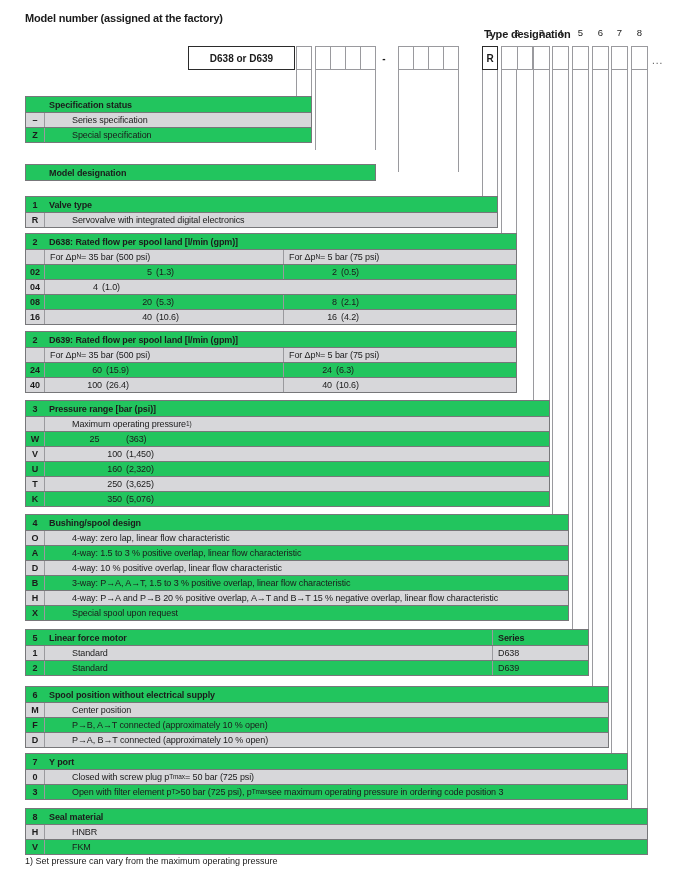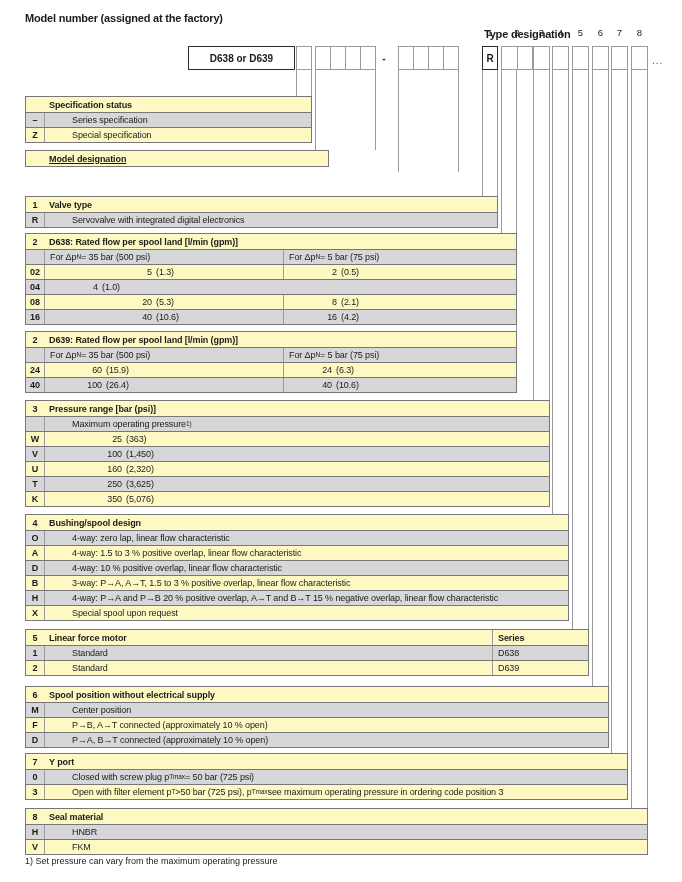--- a/index.html
+++ b/index.html
@@ -8,21 +8,21 @@
   .h1{position:absolute;font-size:11px;font-weight:bold;letter-spacing:-0.2px;}
   .posnum{position:absolute;top:27px;height:13px;font-size:9.5px;text-align:center;}
   .cbox{position:absolute;top:46px;height:24px;box-sizing:border-box;border:1px solid #9a9a9e;background:#fff;}
   .cbox.dark{border:1px solid #2b2b2b;font-weight:bold;font-size:10px;display:flex;align-items:center;justify-content:center;}
   .cells{display:flex;height:100%;}
   .cells > div{flex:1;border-left:1px solid #9a9a9e;}
   .cells > div:first-child{border-left:none;}
   .dashbox{position:absolute;top:46px;height:24px;display:flex;align-items:center;justify-content:center;font-weight:bold;font-size:10px;}
   .ellip{position:absolute;top:55px;font-size:10px;color:#555;letter-spacing:1px;}
   .vline{position:absolute;width:1px;background:#9a9a9e;}
-  .tbl{position:absolute;left:25px;box-sizing:border-box;border:1px solid #77777a;background:#fef9c3;}
+  .tbl{position:absolute;left:25px;box-sizing:border-box;border:1px solid #77777a;background:#22c55e;}
   .trow{display:flex;height:15px;box-sizing:border-box;font-size:9px;letter-spacing:-0.1px;align-items:stretch;}
   .trow + .trow{border-top:1px solid #77777a;}
   .trow > span, .trow > div{display:flex;align-items:center;}
   .gray{background:#d7d7da;}
   .hnum{width:18px;flex:none;justify-content:center;font-weight:bold;}
   .htitle{flex:1;padding-left:5px;font-weight:bold;}
   .htitle.noind{padding-left:23px;}
   .lblcell{width:18px;flex:none;justify-content:center;font-weight:bold;border-right:1px solid #9a9a9e;}
   .desc{flex:1;padding-left:5px;white-space:nowrap;overflow:hidden;margin-left:22px;}
   .c1{width:239px;flex:none;border-right:1px solid #9a9a9e;padding-left:5px;box-sizing:border-box;}
@@ -119,21 +119,21 @@
     <div class="trow gray">
         <span class="lblcell">–</span>
         <span class="desc">Series specification</span>
       </div>
     <div class="trow">
         <span class="lblcell">Z</span>
         <span class="desc">Special specification</span>
       </div>
   </div>
 
-  <div class="tbl" style="top:150px;width:304px;text-decoration:underline;">
+  <div class="tbl" style="top:164px;width:351px;">
     <div class="trow">
         <span class="htitle noind">Model designation</span>
       </div>
   </div>
 
 
   <div class="tbl" style="top:196px;width:473px;">
     <div class="trow">
         <span class="hnum">1</span>
         <span class="htitle">Valve type</span>
@@ -254,21 +254,21 @@
     <div class="trow gray">
       <span class="lblcell"></span>
       <span class="desc">
           <span>Maximum operating pressure</span>
           <sup>1)</sup>
         </span>
     </div>
     <div class="trow">
         <span class="lblcell">W</span>
         <span class="desc valflex">
-          <span class="num-r" style="width:55px;">25</span>
+          <span class="num-r" style="width:55px;text-align:center;">25</span>
           <span class="paren">(363)</span>
         </span>
       </div>
     <div class="trow gray">
         <span class="lblcell">V</span>
         <span class="desc valflex">
           <span class="num-r" style="width:55px;">100</span>
           <span class="paren">(1,450)</span>
         </span>
       </div>

